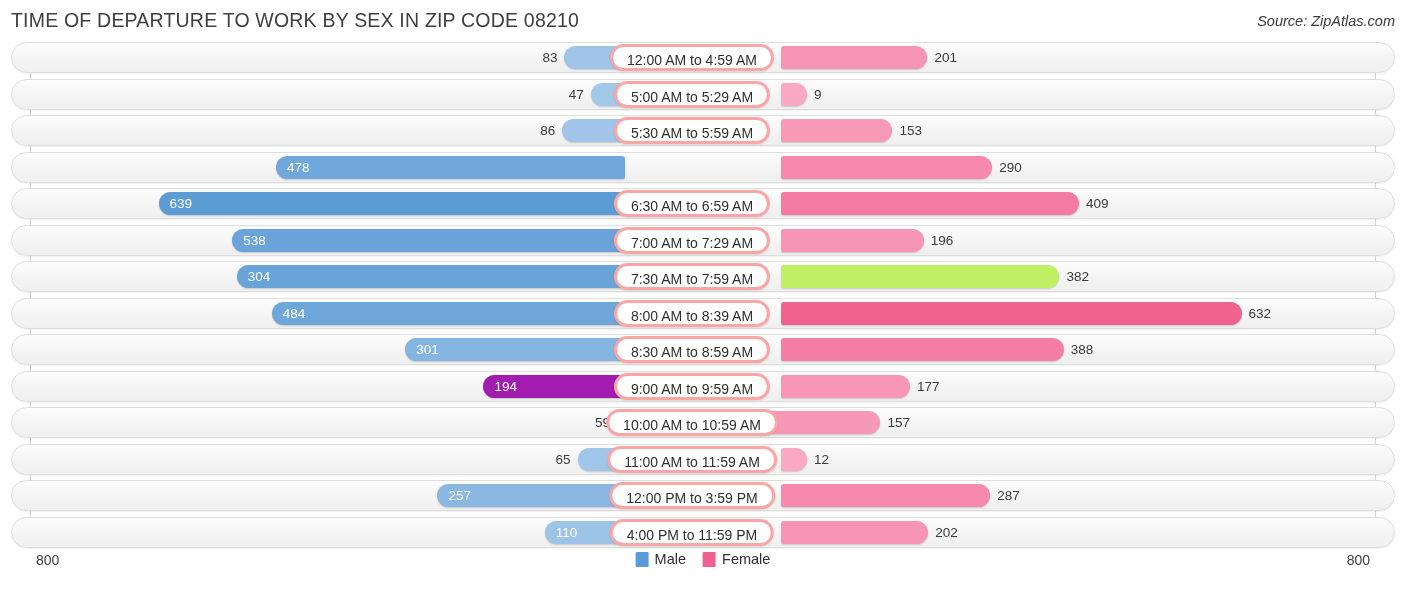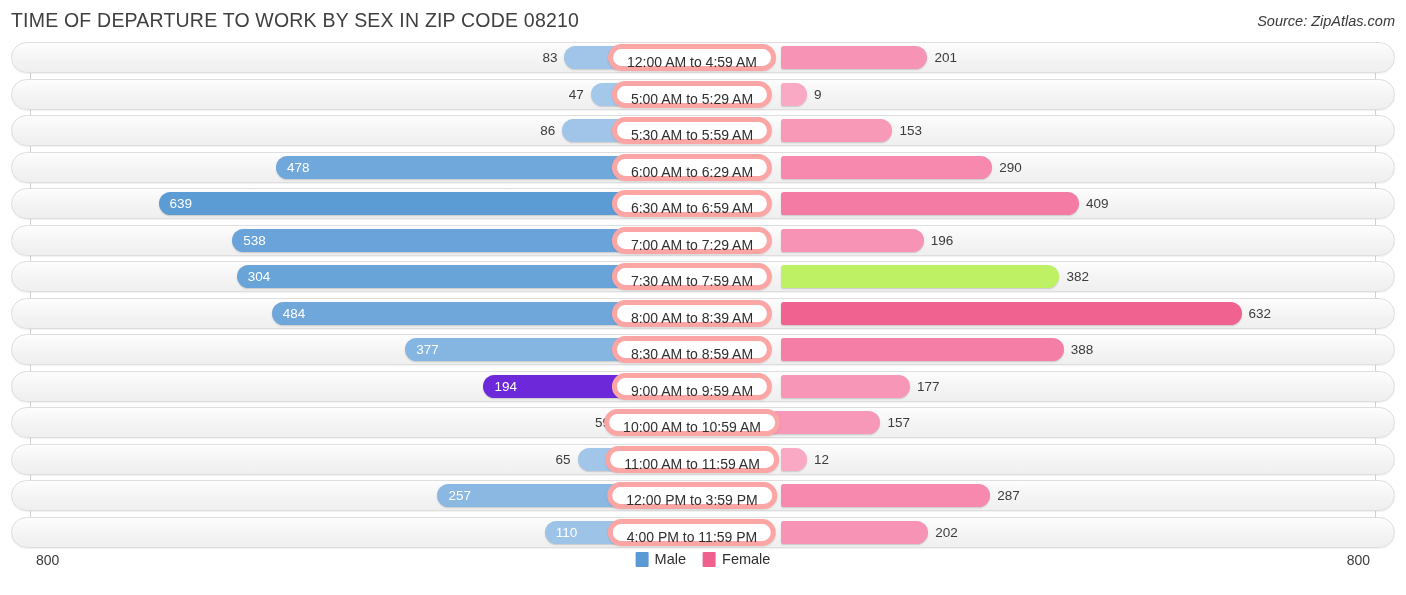--- a/index.html
+++ b/index.html
@@ -109,21 +109,21 @@
 
   .center-pill {
     position: absolute;
     top: 2px;
     height: 27px;
     line-height: 26px;
     transform: translateX(-50%);
     box-sizing: border-box;
     padding: 0 14px;
     background: #ffffff;
-    border: 5px solid #fca5a5;
+    border: 3px solid #fca5a5;
     border-radius: 14px;
     font-size: 14px;
     color: #2f2f2f;
     white-space: nowrap;
     text-align: center;
     box-shadow: 0 1px 2px rgba(0,0,0,0.10);
   }
 
   .footer {
     position: relative;
@@ -206,21 +206,20 @@
         <div class="center-pill" style="left: 692px;">5:30 AM to 5:59 AM</div>
       </div>
       <div class="row">
         <div class="track"></div>
         <div class="bar male" style="right: 781px; width: 348.94px; background: rgb(112, 168, 219);">
           <span class="val inside male-in">478</span>
         </div>
         <div class="bar female" style="left: 781px; width: 211.338px; background: rgb(246, 137, 173);">
           <span class="val outside female-out">290</span>
         </div>
-        <div class="center-pill" style="left: 692px;">6:00 AM to 6:29 AM</div>
       </div>
       <div class="row">
         <div class="track"></div>
         <div class="bar male" style="right: 781px; width: 466.47px; background: rgb(92, 156, 213);">
           <span class="val inside male-in">639</span>
         </div>
         <div class="bar female" style="left: 781px; width: 298.059px; background: rgb(244, 123, 163);">
           <span class="val outside female-out">409</span>
         </div>
         <div class="center-pill" style="left: 692px;">6:30 AM to 6:59 AM</div>
@@ -251,30 +250,30 @@
           <span class="val inside male-in">484</span>
         </div>
         <div class="bar female" style="left: 781px; width: 460.57px; background: rgb(240, 98, 144);">
           <span class="val outside female-out">632</span>
         </div>
         <div class="center-pill" style="left: 692px;">8:00 AM to 8:39 AM</div>
       </div>
       <div class="row">
         <div class="track"></div>
         <div class="bar male" style="right: 781px; width: 219.73px; background: rgb(133, 181, 225);">
-          <span class="val inside male-in">377</span>
+          <span class="val inside male-in">301</span>
         </div>
         <div class="bar female" style="left: 781px; width: 282.755px; background: rgb(244, 126, 165);">
           <span class="val outside female-out">388</span>
         </div>
         <div class="center-pill" style="left: 692px;">8:30 AM to 8:59 AM</div>
       </div>
       <div class="row">
         <div class="track"></div>
-        <div class="bar male" style="right: 781px; width: 141.62px; background: #6d28d9;">
+        <div class="bar male" style="right: 781px; width: 141.62px; background: #a21caf;">
           <span class="val inside male-in">194</span>
         </div>
         <div class="bar female" style="left: 781px; width: 128.989px; background: rgb(247, 150, 182);">
           <span class="val outside female-out">177</span>
         </div>
         <div class="center-pill" style="left: 692px;">9:00 AM to 9:59 AM</div>
       </div>
       <div class="row">
         <div class="track"></div>
         <div class="bar male" style="right: 746px; width: 43.07px; background: rgb(163, 199, 233);">

